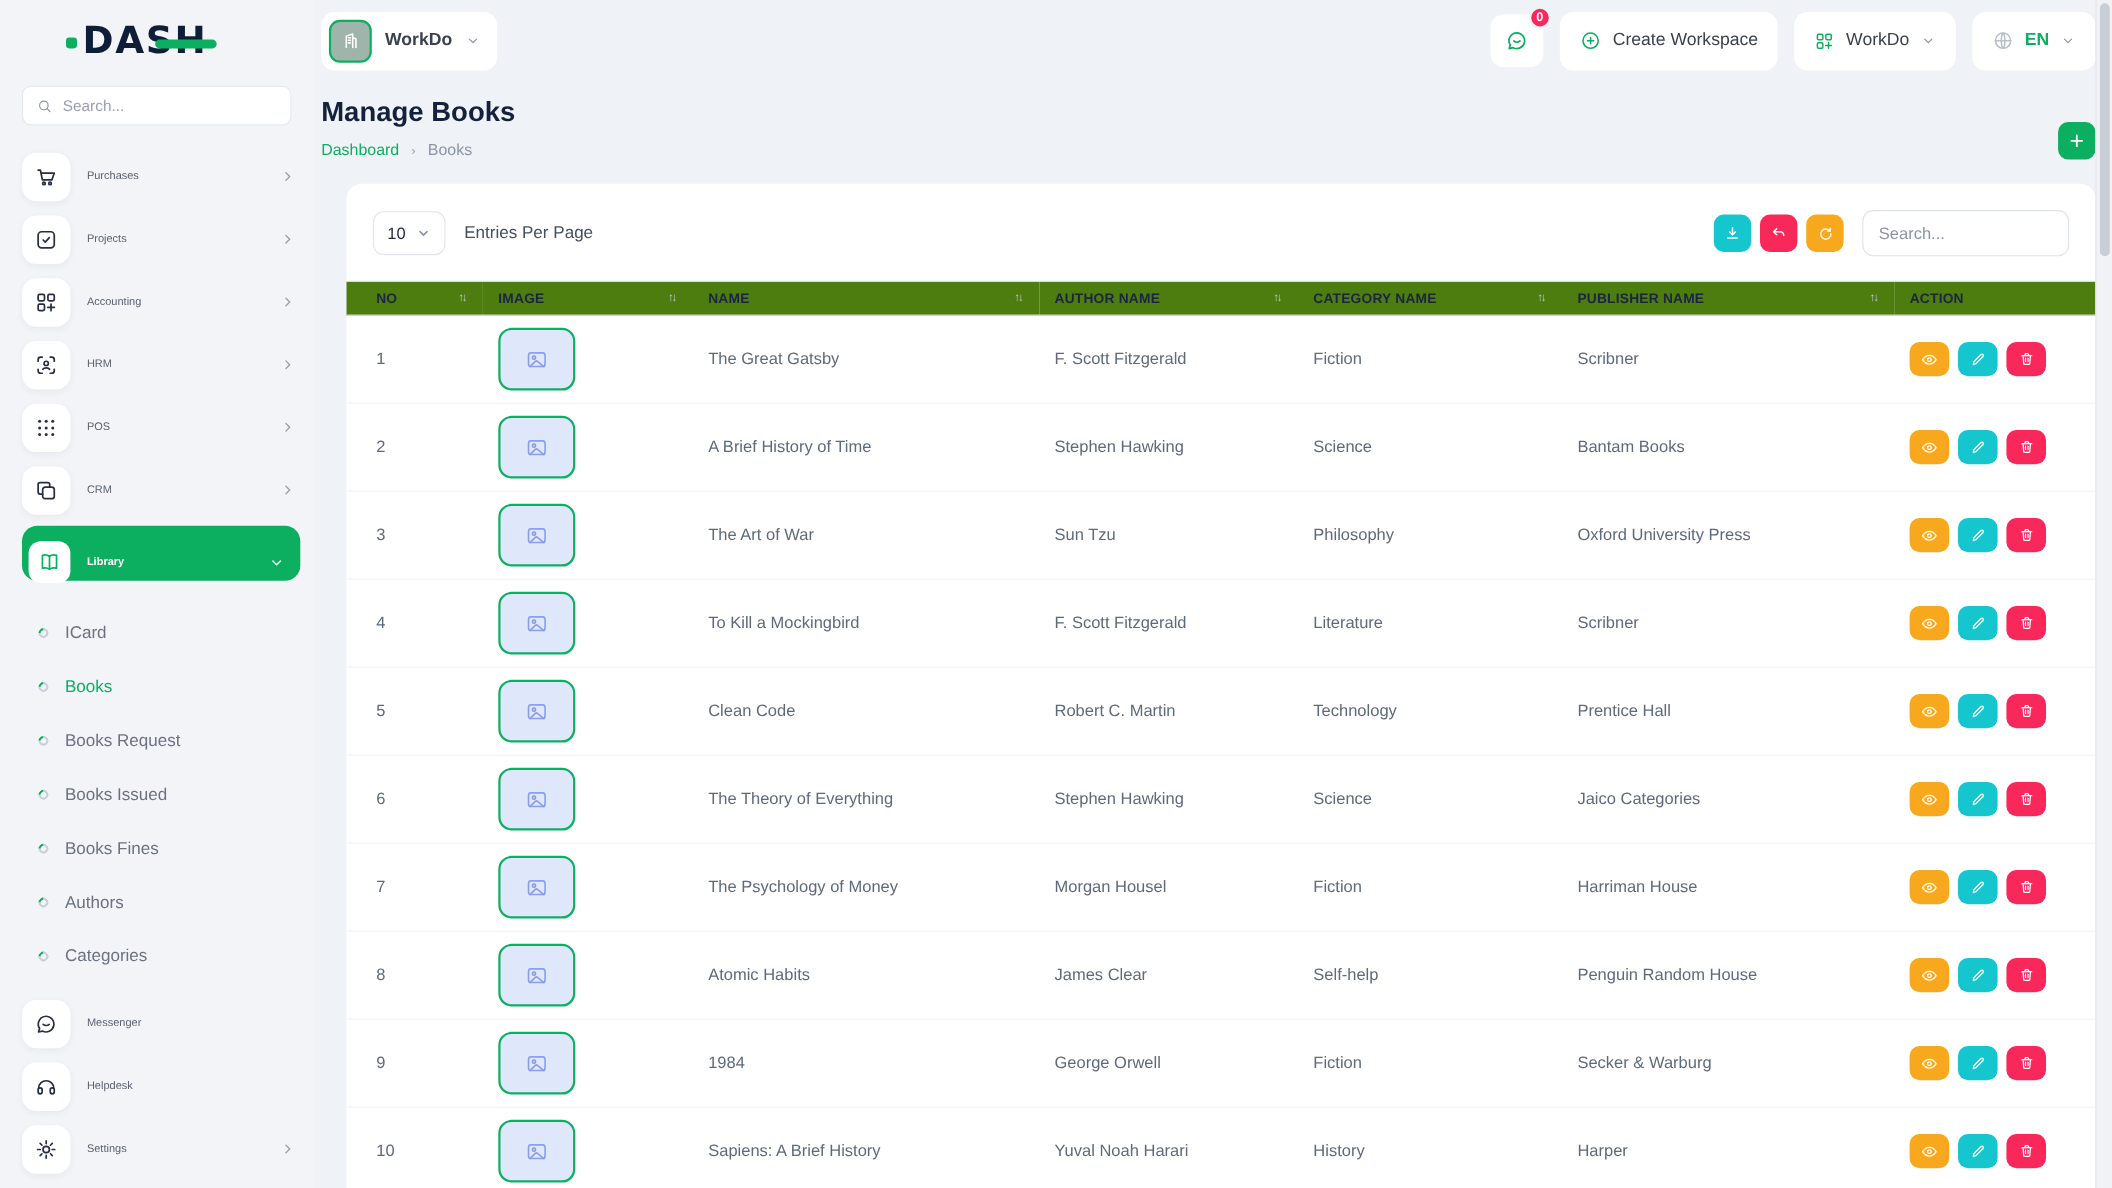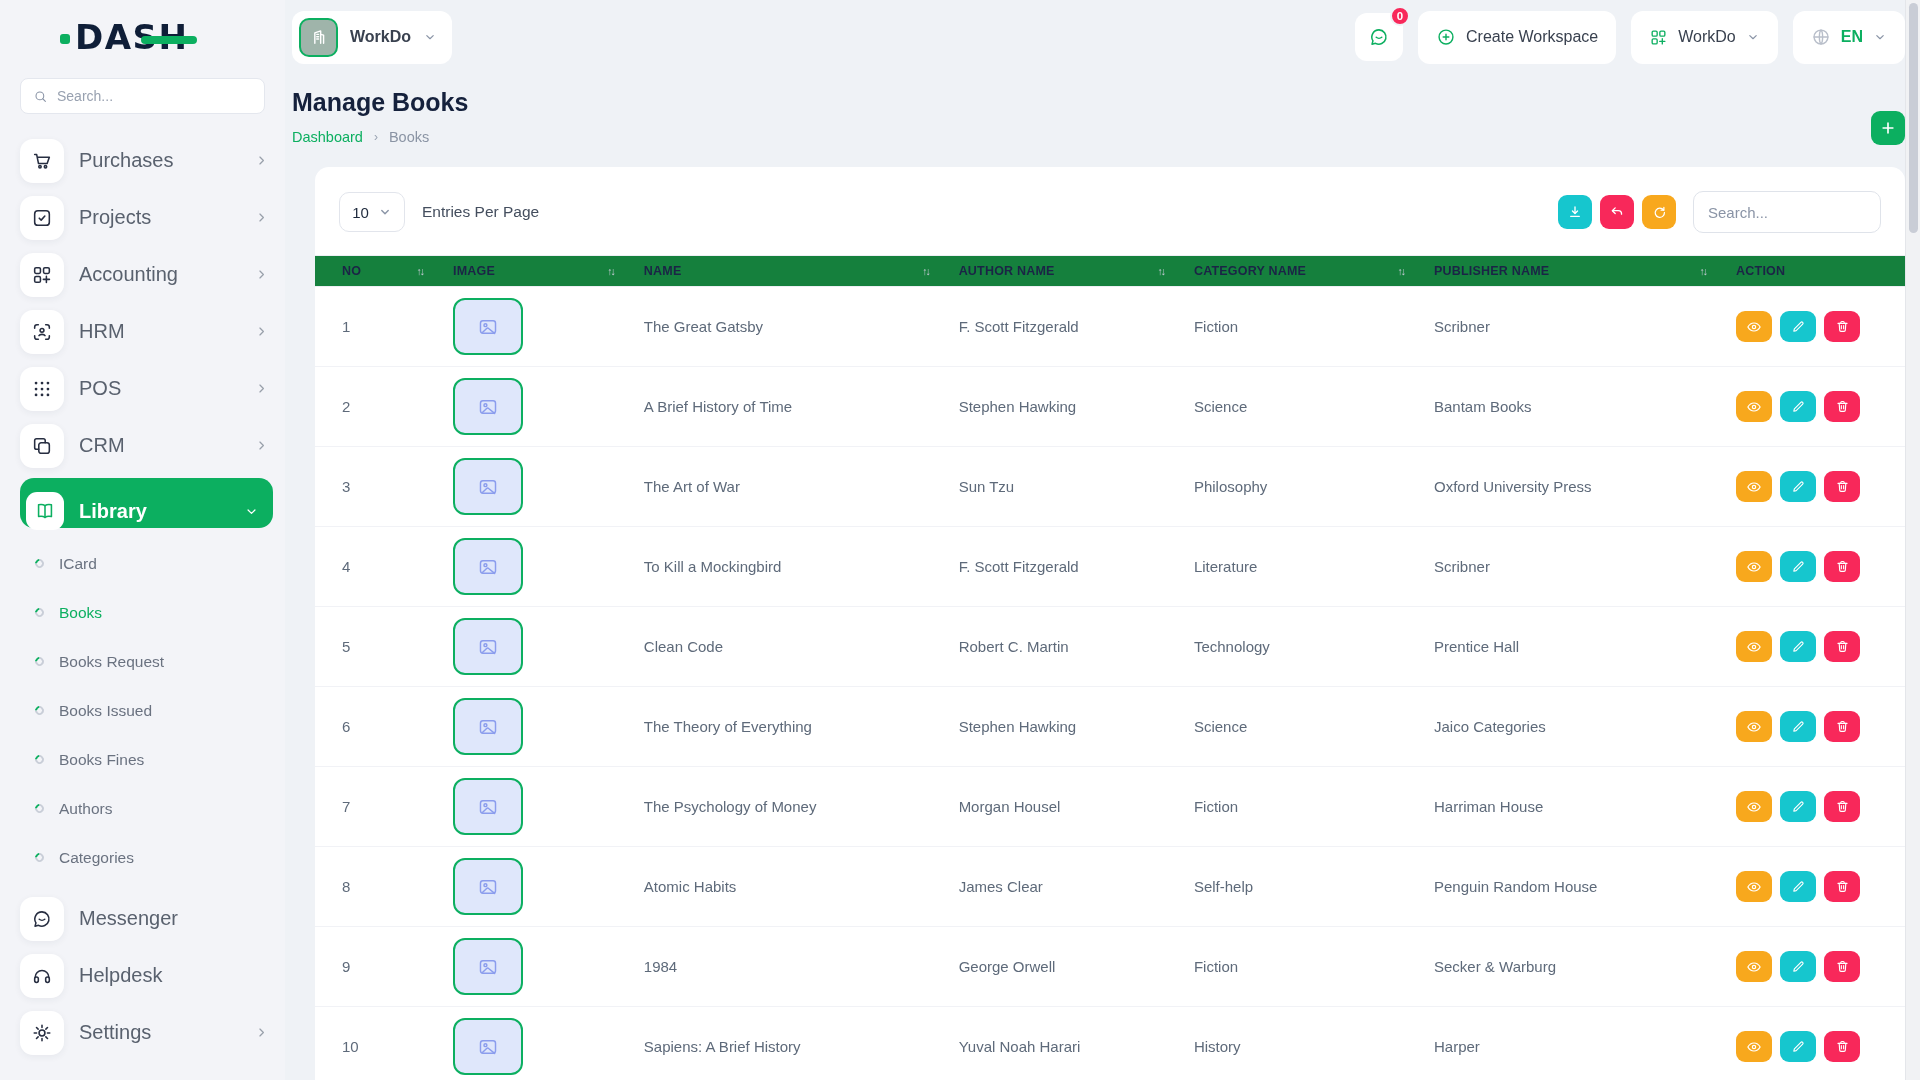--- a/index.html
+++ b/index.html
@@ -18,23 +18,23 @@
   .logo-dot { width:10px; height:10px; border-radius:3px; background:#0CAF60; margin-right:5px; margin-top:4px; }
   .logo-text { font-size:34px; font-weight:800; color:#0F1E38; letter-spacing:1.5px; font-family:"DejaVu Sans", sans-serif; }
   .logo-bar { position:absolute; left:141px; top:36px; width:56px; height:8px; border-radius:4px; background:#0CAF60; }
   .side-search { margin:4px 20px 12px; display:flex; align-items:center; gap:9px; background:#fff; border:1px solid #E4E7EE; border-radius:8px; height:36px; padding:0 12px; color:#8A94A6; }
   .side-search input { border:none; outline:none; background:transparent; font-size:14px; color:#39414F; width:100%; font-family:inherit; }
   .side-search input::placeholder { color:#98A1B0; }
 
   .menu { padding:6px 16px 0 20px; }
   .side-item { height:57px; display:flex; align-items:center; gap:15px; cursor:pointer; }
   .chip { width:44px; height:44px; background:#fff; border-radius:13px; display:flex; align-items:center; justify-content:center; color:#272E41; box-shadow:0 2px 7px rgba(40,50,70,.06); flex:none; }
-  .side-item .label { flex:1; font-size:20px; font-weight:500; color:#59616E; }
+  .side-item .label { flex:1; font-size:10px; font-weight:500; color:#59616E; }
   .side-item .chev { color:#99A0AB; }
-  .side-item.active { background:#0CAF60; border-radius:14px; height:50px; margin:4px -4px 7px 0; padding:16px 14px 0 6px; }
+  .side-item.active { background:#0CAF60; border-radius:14px; height:50px; margin:4px -4px 19px 0; padding:16px 14px 0 6px; }
   .side-item.active .chip { width:38px; height:38px; border-radius:11px; color:#0CAF60; box-shadow:none; }
   .side-item.active .label { color:#fff; font-weight:700; }
   .side-item.active .chev { color:#fff; }
 
   .submenu { padding:4px 0 4px 15px; }
   .sub-item { height:49px; display:flex; align-items:center; gap:15px; font-size:15.5px; color:#6A7280; cursor:pointer; }
   .bullet { width:9px; height:9px; border-radius:50%; border:2px solid #C9CED8; border-top-color:#0CAF60; transform:rotate(-45deg); flex:none; }
   .sub-item.active { color:#0CAF60; }
 
   .menu.bottom { padding-top:4px; }
@@ -67,21 +67,21 @@
   .toolbar { display:flex; align-items:center; padding:0 24px 22px; }
   .entries-select { width:66px; height:40px; border:1px solid #E2E5EC; border-radius:10px; display:flex; align-items:center; justify-content:center; gap:9px; font-size:15px; color:#1F2A3D; background:#fff; cursor:pointer; }
   .entries-label { margin-left:17px; font-size:15.5px; font-weight:500; color:#444E5E; }
   .tool-btns { margin-left:auto; display:flex; gap:8px; }
   .sq-btn { width:34px; height:34px; border-radius:9px; display:flex; align-items:center; justify-content:center; color:#fff; cursor:pointer; border:none; }
   .search-box { margin-left:17px; width:188px; height:42px; border:1px solid #DFE3EA; border-radius:10px; display:flex; align-items:center; padding:0 14px; background:#fff; }
   .search-box input { border:none; outline:none; width:100%; font-size:15px; color:#39414F; font-family:inherit; background:transparent; }
   .search-box input::placeholder { color:#8A94A6; }
 
   table { width:100%; border-collapse:collapse; table-layout:fixed; }
-  thead th { background:#15803d; border-top:1px solid #EDEFF4; border-bottom:1px solid #EDEFF4; height:31px; font-size:12.5px; font-weight:700; color:#1B2446; letter-spacing:.2px; text-align:left; }
+  thead th { background:#4d7c0f; border-top:1px solid #EDEFF4; border-bottom:1px solid #EDEFF4; height:31px; font-size:12.5px; font-weight:700; color:#1B2446; letter-spacing:.2px; text-align:left; }
   .th-flex { display:flex; align-items:center; justify-content:space-between; padding:0 16px 0 14px; }
   th:first-child .th-flex { padding-left:27px; }
   .sort { color:#C4CAD4; font-size:10.5px; letter-spacing:-2px; font-weight:400; }
   tbody td { height:80px; border-bottom:1px solid #F1F2F6; font-size:15px; color:#5E6A7A; padding-left:14px; }
   tbody td:first-child { padding-left:27px; }
   tbody tr:last-child td { border-bottom:none; }
   .thumb { width:70px; height:57px; background:#DFE7FB; border:2px solid #0CAF60; border-radius:12px; display:flex; align-items:center; justify-content:center; color:#8B9DED; cursor:pointer; }
   .row-actions { display:flex; gap:8px; }
   .act { width:36px; height:31px; border-radius:9px; display:flex; align-items:center; justify-content:center; color:#fff; cursor:pointer; border:none; }
   .act.view { background:#F8A81D; }

